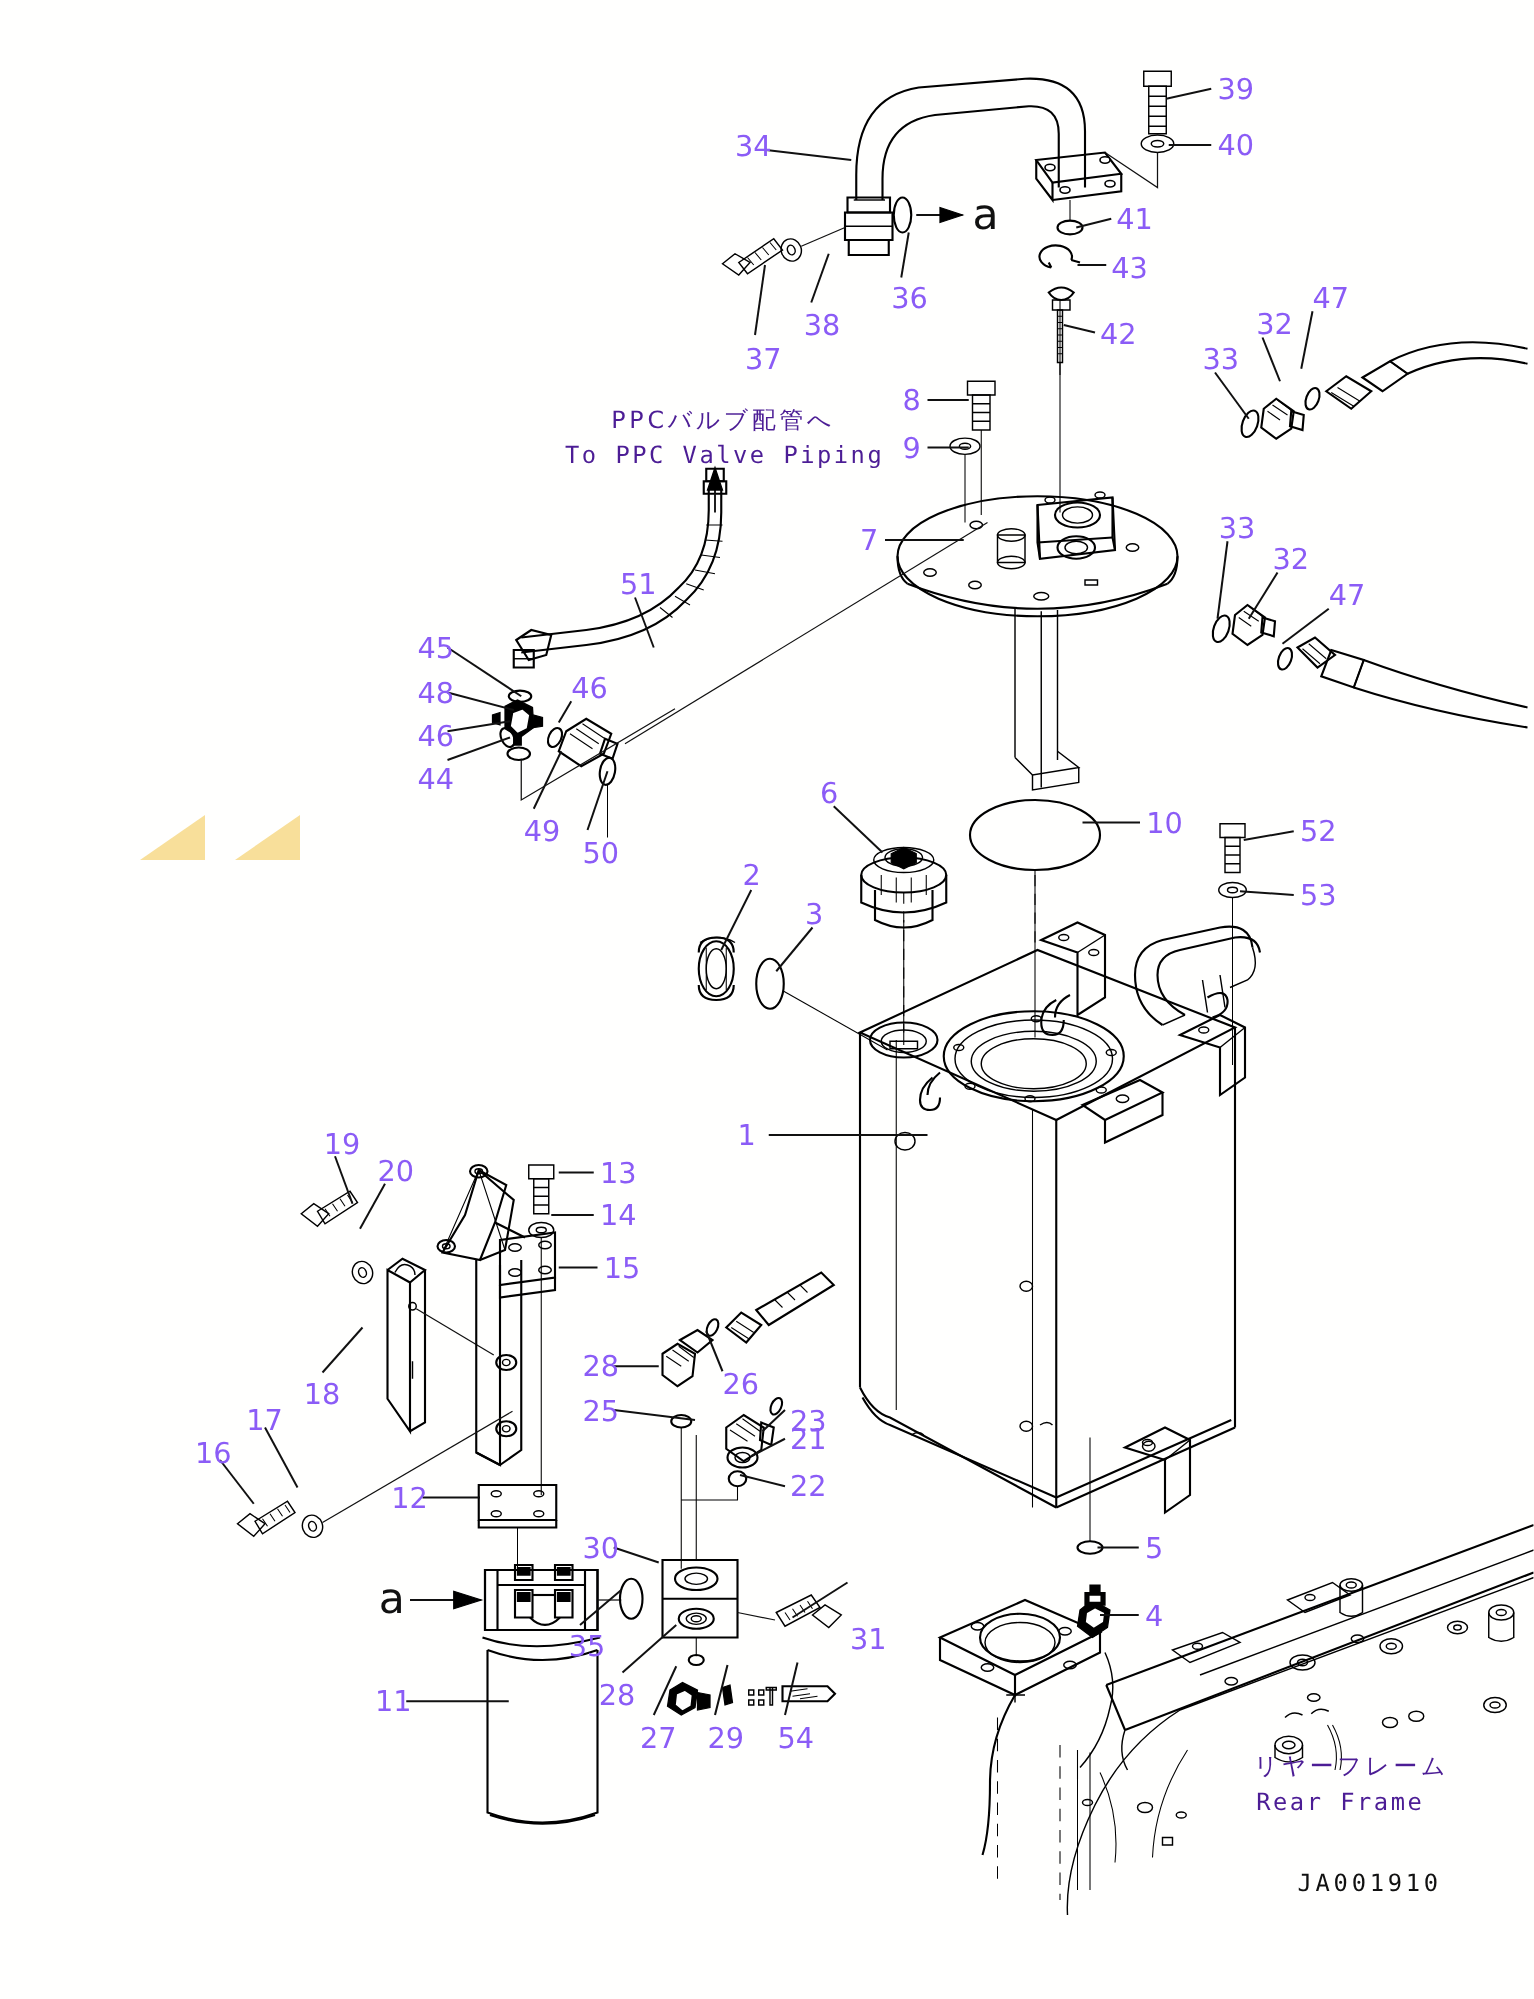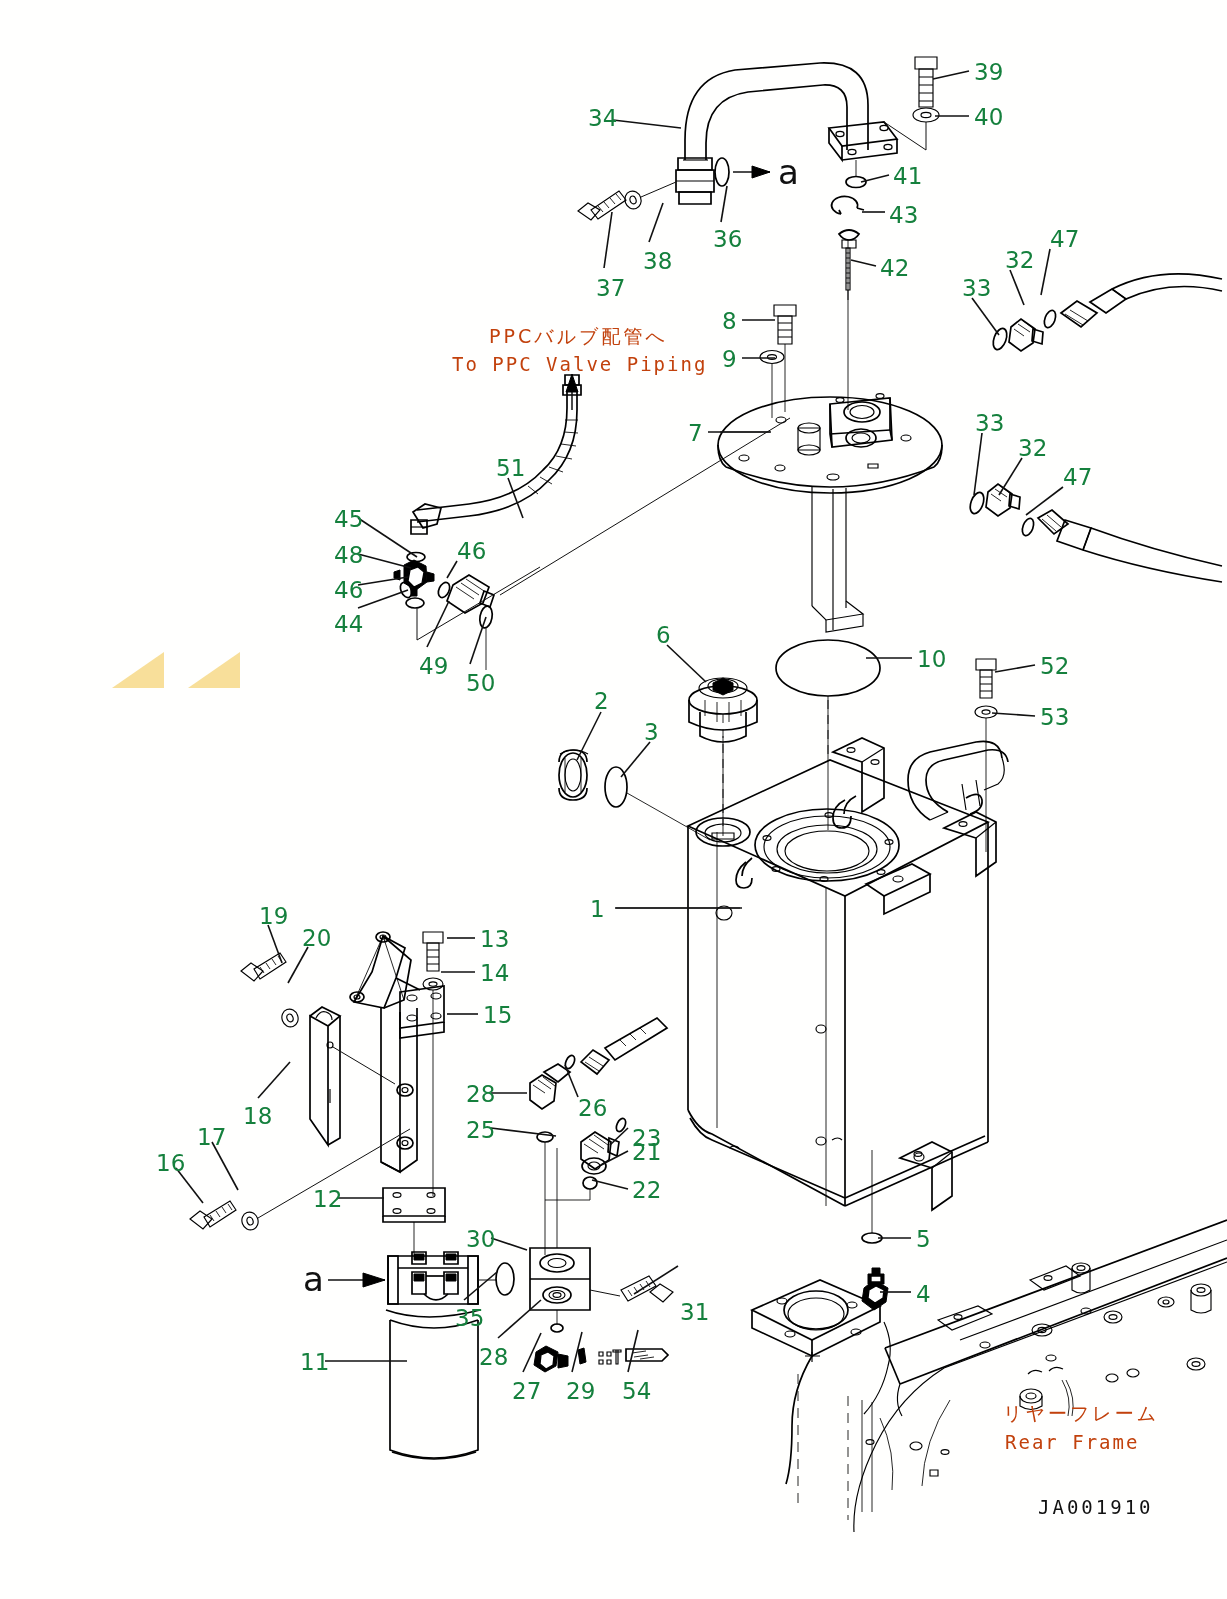--- a/index.html
+++ b/index.html
@@ -4,22 +4,22 @@
 <style>
   html,body{margin:0;padding:0;background:#fff;}
   body{font-family:"DejaVu Sans Mono","Liberation Mono",monospace;}
   #sheet{position:relative;width:1227px;height:1599px;background:#fffffe;overflow:hidden;}
   #sheet svg.layer{position:absolute;left:0;top:0;width:1227px;height:1599px;overflow:visible;}
   #wm{position:absolute;left:0;top:0;width:1227px;height:1599px;pointer-events:none;}
   .wm-word{position:absolute;font-family:"DejaVu Sans","Liberation Sans",sans-serif;font-weight:700;color:#dddde0;white-space:nowrap;}
   .wm-brand{left:88px;top:690px;font-size:218px;letter-spacing:-2px;line-height:1;}
   .wm-url{left:78px;top:855px;font-size:72px;letter-spacing:1px;line-height:1;}
   .wm-dot{position:absolute;width:0;height:0;border-style:solid;}
-  .lbl{position:absolute;color:#15803d;font-family:"DejaVu Sans","Liberation Sans",sans-serif;font-size:23px;font-weight:400;line-height:1;white-space:nowrap;}
-  .cap{position:absolute;color:#c2410c;font-family:"DejaVu Sans Mono","Liberation Mono",monospace;font-size:19px;letter-spacing:2px;white-space:nowrap;line-height:1.35;}
+  .lbl{position:absolute;color:#8b5cf6;font-family:"DejaVu Sans","Liberation Sans",sans-serif;font-size:23px;font-weight:400;line-height:1;white-space:nowrap;}
+  .cap{position:absolute;color:#4c1d95;font-family:"DejaVu Sans Mono","Liberation Mono",monospace;font-size:19px;letter-spacing:2px;white-space:nowrap;line-height:1.35;}
   .cap.jp{font-family:"DejaVu Sans","Liberation Sans",sans-serif;font-size:19px;letter-spacing:3px;}
   .secmark{position:absolute;color:#111;font-family:"DejaVu Sans","Liberation Sans",sans-serif;font-size:34px;line-height:1;}
   .dwg{position:absolute;color:#111;font-family:"DejaVu Sans Mono","Liberation Mono",monospace;font-size:19px;letter-spacing:3px;}
   svg.layer *{vector-effect:non-scaling-stroke;}
   .ln{stroke:#000;stroke-width:1.15;fill:none;}
   .ln2{stroke:#000;stroke-width:1.7;fill:none;}
   .thin{stroke:#000;stroke-width:0.85;fill:none;}
   .fillw{fill:#fff;stroke:#000;stroke-width:1.3;}
   .fillb{fill:#000;stroke:#000;stroke-width:1;}
   .leader{stroke:#111;stroke-width:1.5;fill:none;}

